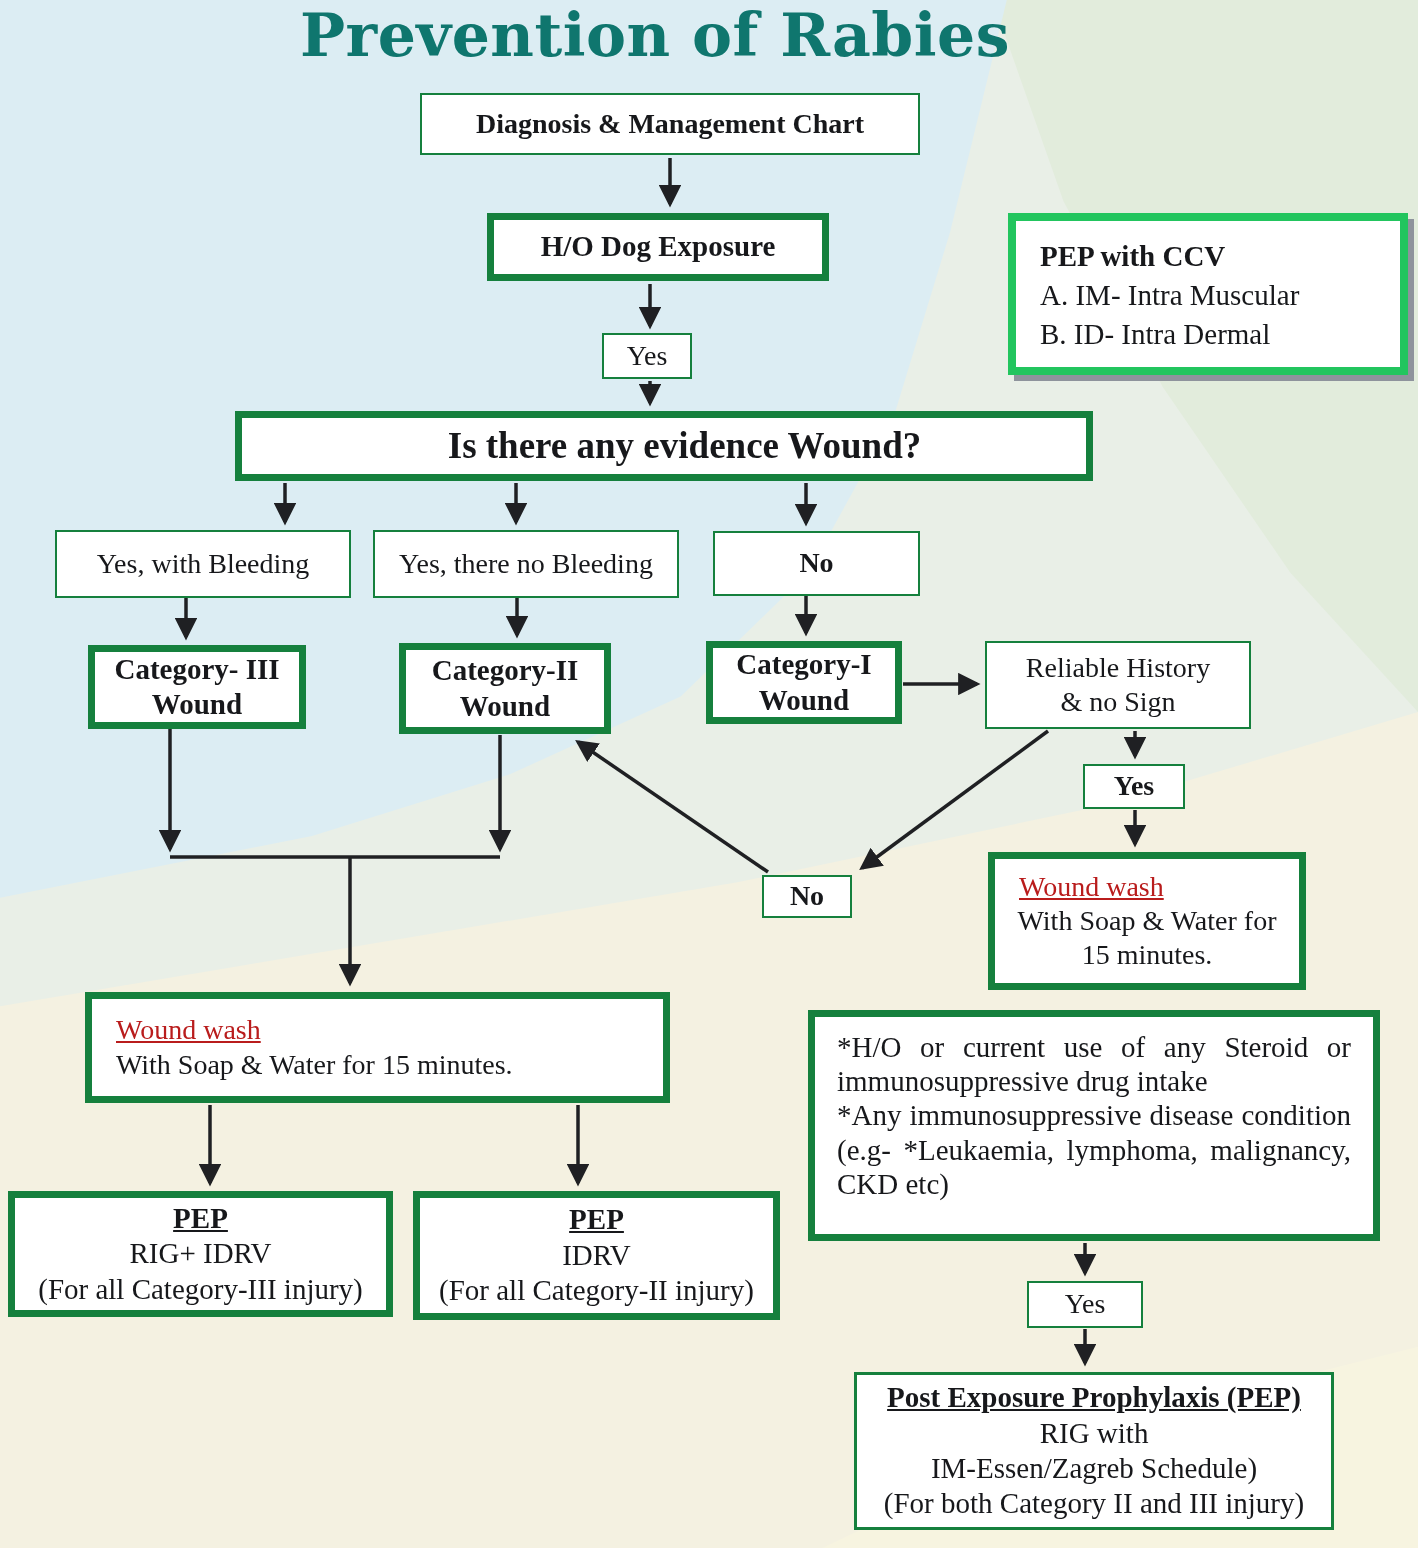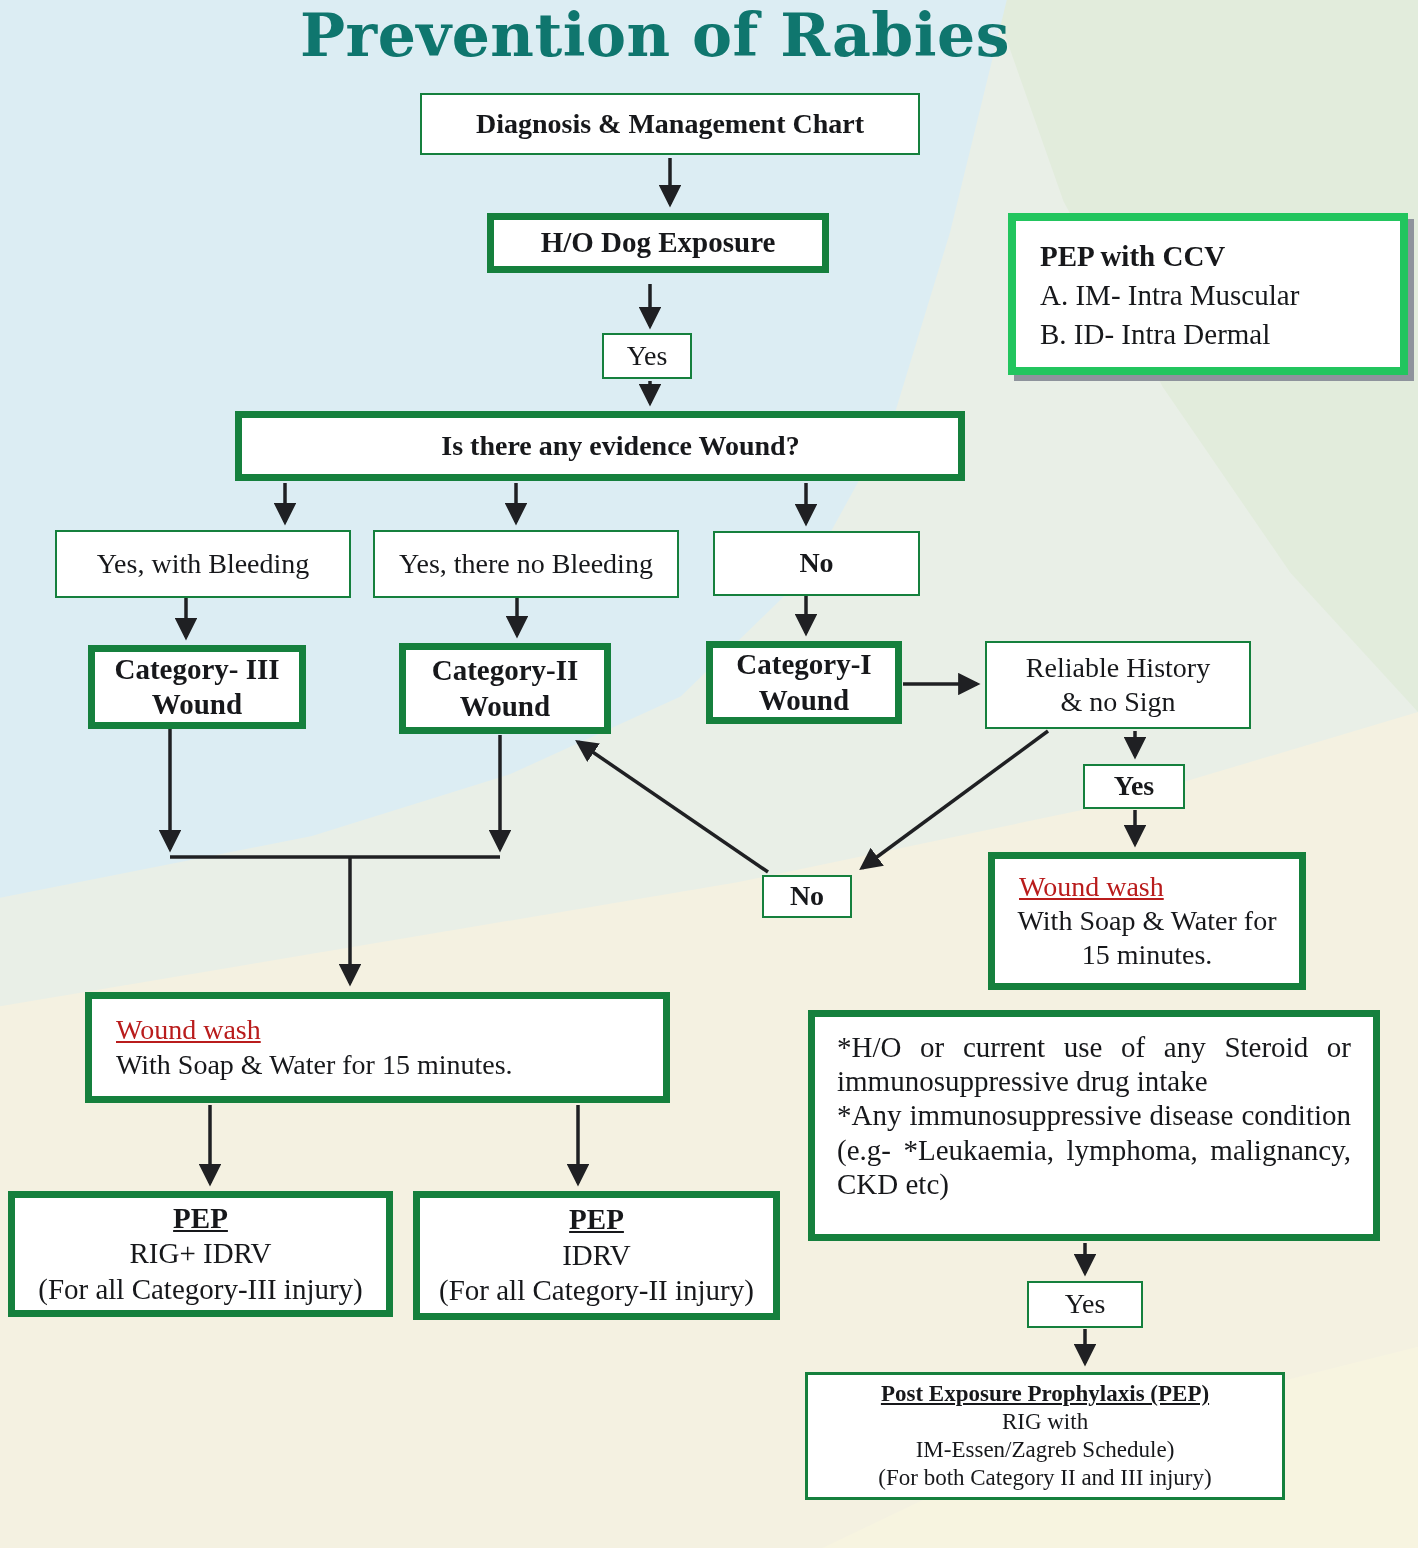--- a/index.html
+++ b/index.html
@@ -86,25 +86,25 @@
     <line class="arrow" x1="210" y1="1105" x2="210" y2="1183" marker-end="url(#ah)"></line>
     <line class="arrow" x1="578" y1="1105" x2="578" y2="1183" marker-end="url(#ah)"></line>
     <line class="arrow" x1="1085" y1="1243" x2="1085" y2="1273" marker-end="url(#ah)"></line>
     <line class="arrow" x1="1085" y1="1329" x2="1085" y2="1363" marker-end="url(#ah)"></line>
   </svg>
 
   <h1 class="title">Prevention of Rabies</h1>
 
   <div class="node bold" style="left:420px;top:93px;width:500px;height:62px;">Diagnosis &amp; Management Chart</div>
 
-  <div class="node thick bold" style="left:487px;top:213px;width:342px;height:60px;font-size:29px;">H/O Dog Exposure</div>
+  <div class="node thick bold" style="left:487px;top:213px;width:342px;height:68px;font-size:29px;">H/O Dog Exposure</div>
 
   <div class="node" style="left:602px;top:333px;width:90px;height:46px;">Yes</div>
 
-  <div class="node thick bold" style="left:235px;top:411px;width:730px;height:70px;font-size:28px;padding-left:41px;">Is there any evidence Wound?</div>
+  <div class="node thick bold" style="left:235px;top:411px;width:858px;height:70px;font-size:37px;padding-left:41px;">Is there any evidence Wound?</div>
 
   <div class="node" style="left:55px;top:530px;width:296px;height:68px;">Yes, with Bleeding</div>
 
   <div class="node" style="left:373px;top:530px;width:306px;height:68px;">Yes, there no Bleeding</div>
 
   <div class="node bold" style="left:713px;top:531px;width:207px;height:65px;">No</div>
 
   <div class="node thick bold prewrap" style="left:88px;top:645px;width:218px;height:84px;font-size:29px;">Category- III
 Wound</div>
 
@@ -143,21 +143,21 @@
     <div>(For all Category-II injury)</div>
   </div>
 
   <div class="node thick steroid" style="left:808px;top:1010px;width:572px;height:231px;">
     <p>*H/O or current use of any Steroid or immunosuppressive drug intake</p>
     <p>*Any immunosuppressive disease condition (e.g- *Leukaemia, lymphoma, malignancy, CKD etc)</p>
   </div>
 
   <div class="node" style="left:1027px;top:1281px;width:116px;height:47px;">Yes</div>
 
-  <div class="node" style="left:805px;top:1372px;width:480px;height:128px;border-width:3px;font-size:23px;">
+  <div class="node" style="left:854px;top:1372px;width:480px;height:158px;border-width:3px;font-size:29px;">
     <span class="final-head">Post Exposure Prophylaxis (PEP)</span>
     <div>RIG with</div>
     <div>IM-Essen/Zagreb Schedule)</div>
     <div>(For both Category II and III injury)</div>
   </div>
 
   <div class="legend" style="left:1008px;top:213px;width:400px;height:162px;">
     <div class="legend-head">PEP with CCV</div>
     <div>A. IM- Intra Muscular</div>
     <div>B. ID- Intra Dermal</div>

